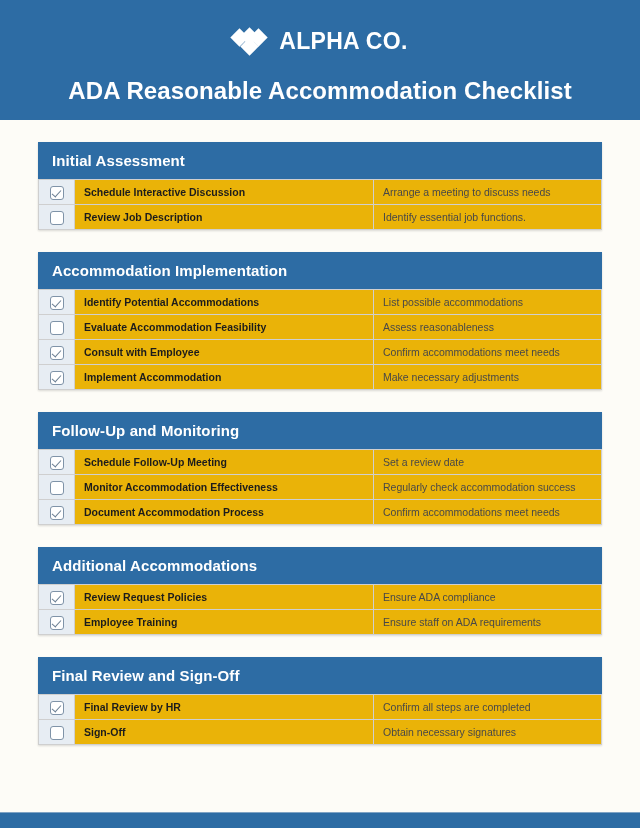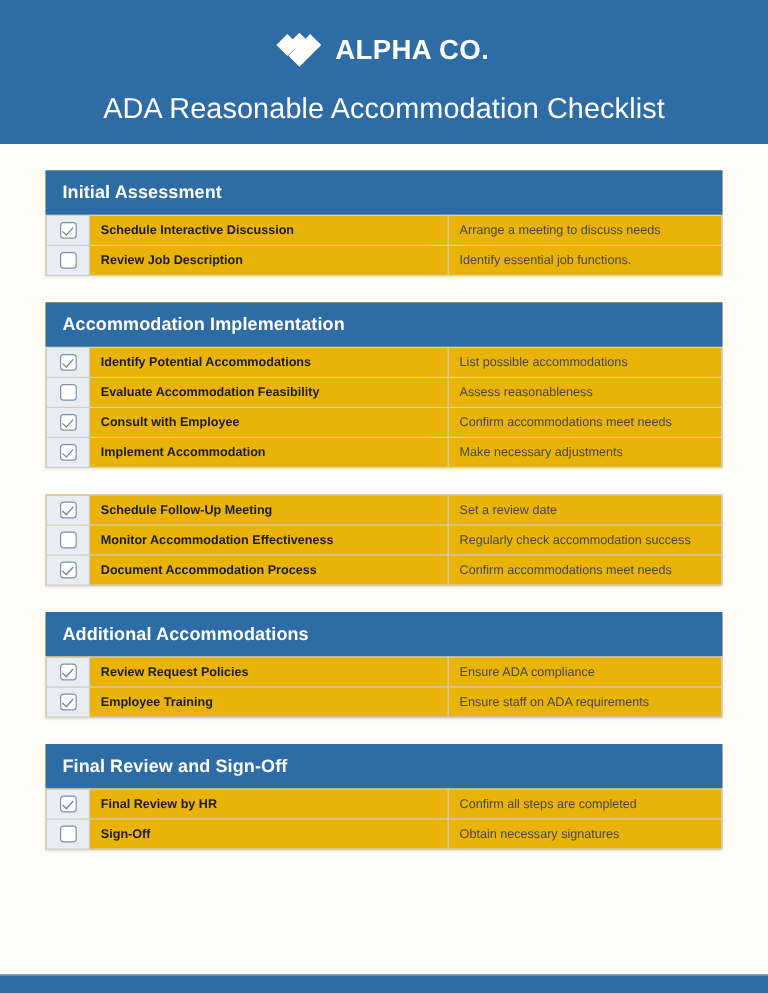--- a/index.html
+++ b/index.html
@@ -47,21 +47,21 @@
   .logo-mark i.d-bot{ width: 13px; height: 13px; left: 10.5px; top: 12px; }
   .logo-text {
     color: #ffffff;
     font-size: 23px;
     font-weight: bold;
     letter-spacing: 0.3px;
   }
   .banner-title {
     color: #ffffff;
     font-size: 24px;
-    font-weight: normal;
+    font-weight: bold;
     margin-top: 21px;
     letter-spacing: 0.1px;
   }
 
   
   .content {
     padding: 22px 38px 0 38px;
   }
   .section {
     margin-bottom: 22px;
@@ -194,20 +194,21 @@
           </tr>
           <tr>
             <td class="cb-cell"><span class="checkbox checked"></span></td>
             <td class="task-cell">Implement Accommodation</td>
             <td class="desc-cell">Make necessary adjustments</td>
           </tr>
         </tbody>
       </table>
     </div>
     <div class="section">
+      <div class="section-header">Follow-Up and Monitoring</div>
       <table class="items">
         <tbody>
           <tr>
             <td class="cb-cell"><span class="checkbox checked"></span></td>
             <td class="task-cell">Schedule Follow-Up Meeting</td>
             <td class="desc-cell">Set a review date</td>
           </tr>
           <tr>
             <td class="cb-cell"><span class="checkbox"></span></td>
             <td class="task-cell">Monitor Accommodation Effectiveness</td>

